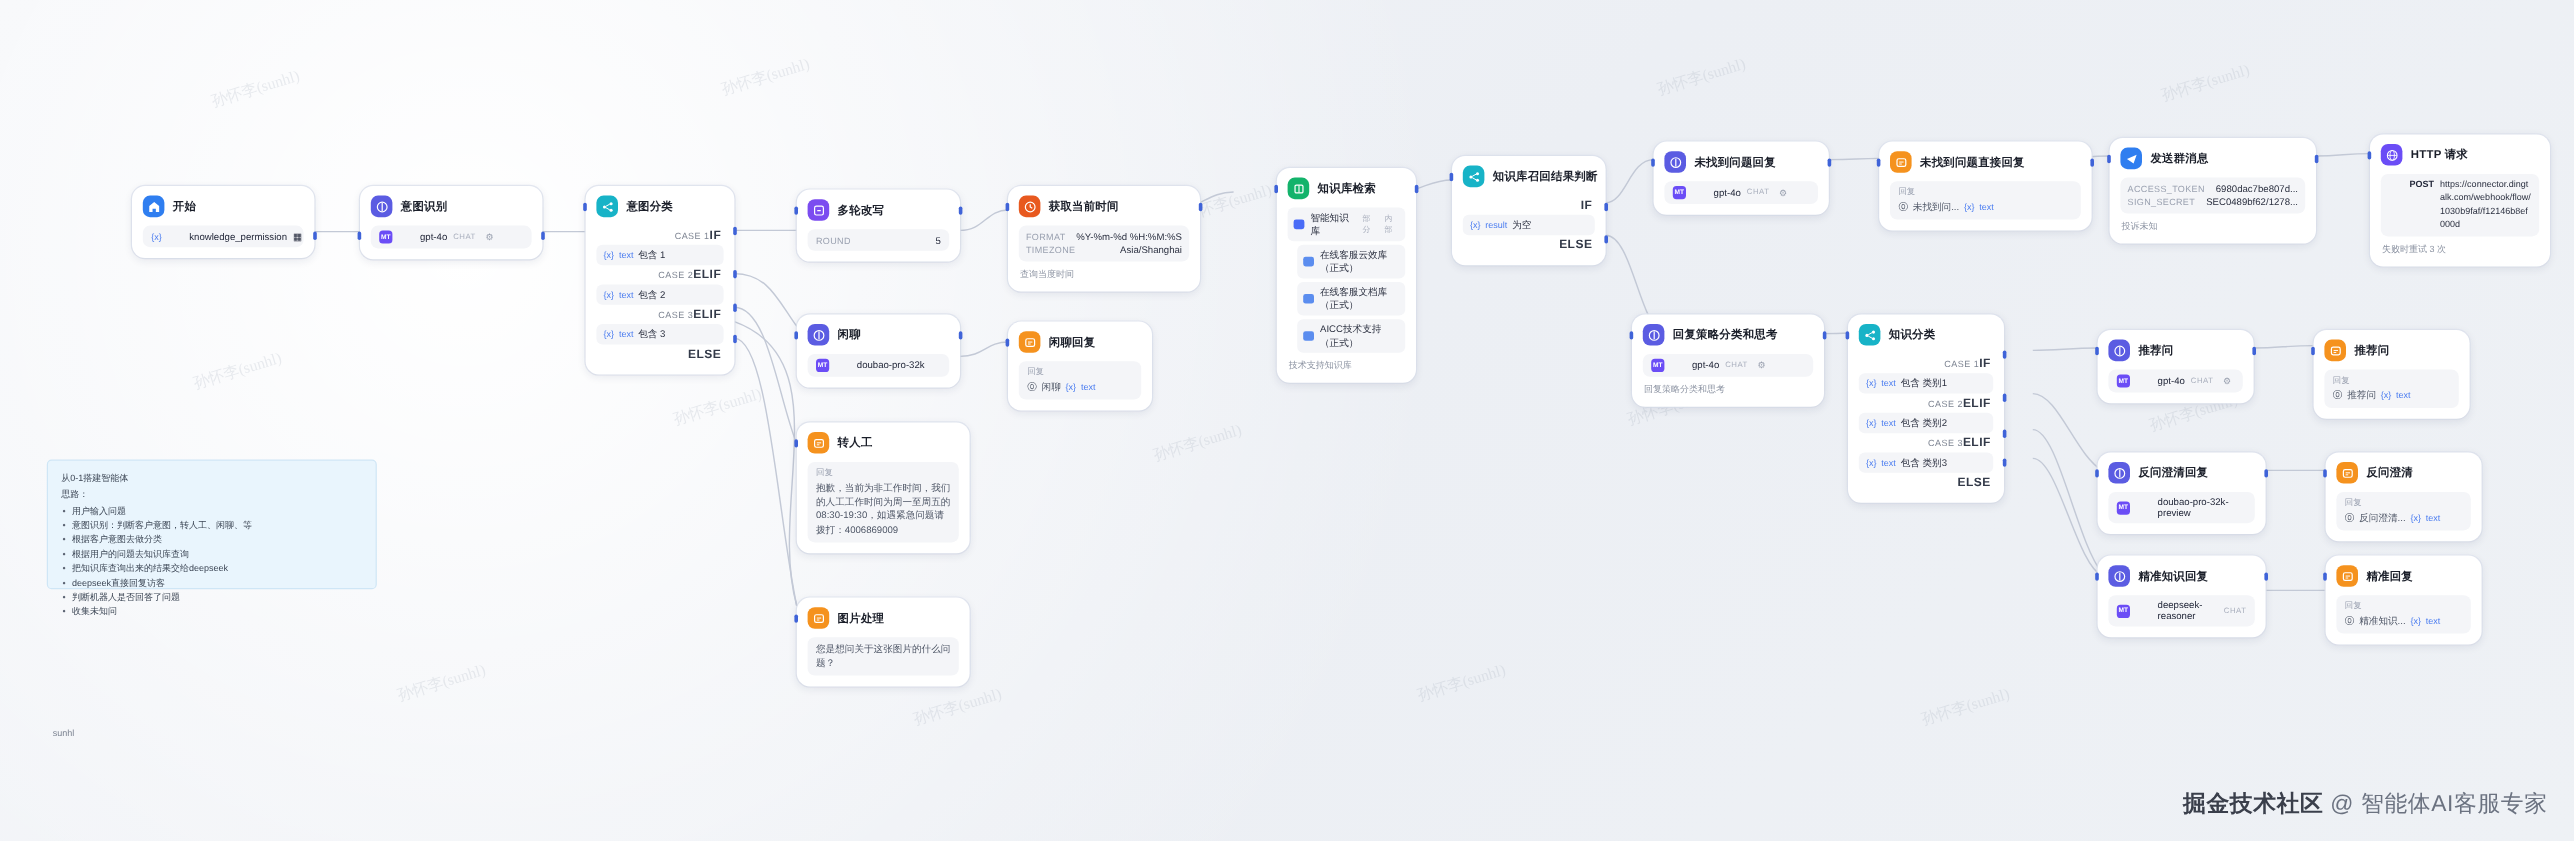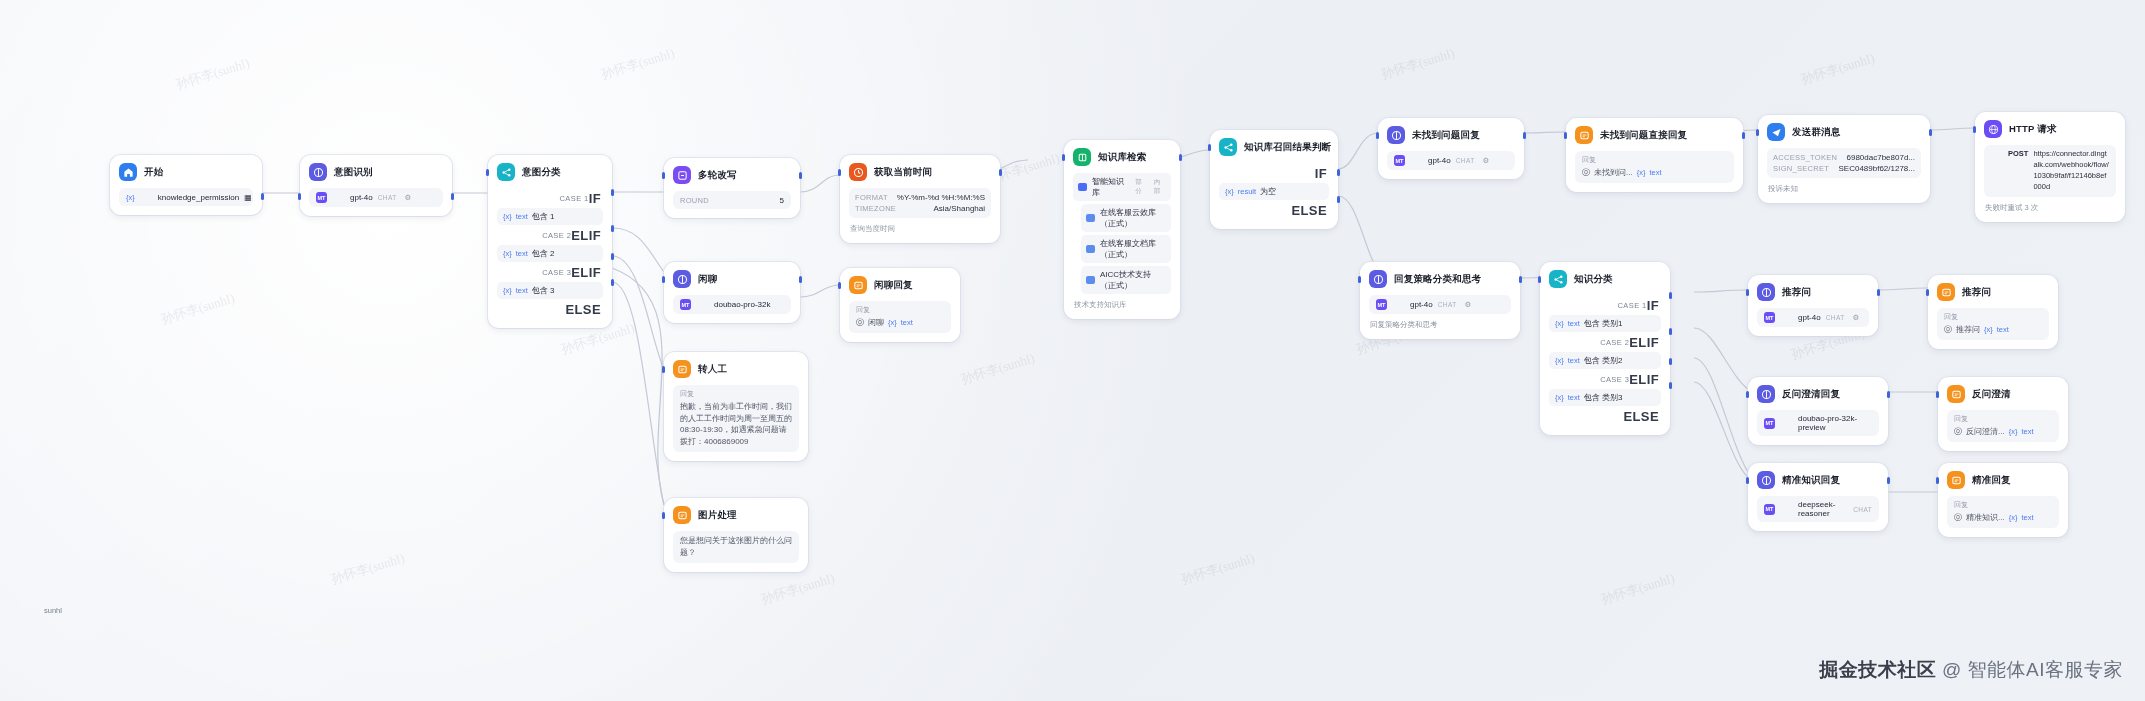--- a/index.html
+++ b/index.html
@@ -51,21 +51,21 @@
   }
   .chat-tag { font-size: 6.5px; color: #a9afbd; letter-spacing: .4px; }
   .gear { margin-left: 3px; color: #9aa1b0; font-size: 7.5px; }
   .sub { font-size: 7.5px; color: #8d94a3; margin-top: 6px; padding-left: 1px; }
 
   
   .caserow {
     display: flex; justify-content: flex-end; align-items: center;
     font-size: 7.5px; color: #7d8492; letter-spacing: .4px; padding: 3px 2px 2px 2px;
   }
-  .caserow .op { font-weight: bold; color: #333a49; font-size: 13px; }
+  .caserow .op { font-weight: bold; color: #333a49; font-size: 10px; }
   .cond {
     background: #f4f5f8; border-radius: 5px; padding: 3px 6px;
     font-size: 8px; color: #2b3040; display: flex; align-items: center; gap: 4px;
   }
   .xvar { color: #4a7cf0; font-size: 7.5px; }
 
   
   .replybox { background: #f4f5f8; border-radius: 6px; padding: 4px 7px 5px 7px; }
   .replylab { font-size: 7px; color: #9aa1b0; margin-bottom: 2px; }
   .replyline { font-size: 8px; color: #4e5666; display: flex; align-items: center; gap: 4px; }
@@ -165,20 +165,34 @@
   <div class="wm" style="left:160px;top:300px">孙怀李(sunhl)</div>
   <div class="wm" style="left:560px;top:330px">孙怀李(sunhl)</div>
   <div class="wm" style="left:960px;top:360px">孙怀李(sunhl)</div>
   <div class="wm" style="left:1355px;top:330px">孙怀李(sunhl)</div>
   <div class="wm" style="left:1790px;top:335px">孙怀李(sunhl)</div>
   <div class="wm" style="left:330px;top:560px">孙怀李(sunhl)</div>
   <div class="wm" style="left:760px;top:580px">孙怀李(sunhl)</div>
   <div class="wm" style="left:1180px;top:560px">孙怀李(sunhl)</div>
   <div class="wm" style="left:1600px;top:580px">孙怀李(sunhl)</div>
 
+  <div id="note">
+    <div class="ntitle2">从0-1搭建智能体</div>
+    <div class="ntitle2">思路：</div>
+    <ul>
+      <li>用户输入问题</li>
+      <li>意图识别：判断客户意图，转人工、闲聊、等</li>
+      <li>根据客户意图去做分类</li>
+      <li>根据用户的问题去知识库查询</li>
+      <li>把知识库查询出来的结果交给deepseek</li>
+      <li>deepseek直接回复访客</li>
+      <li>判断机器人是否回答了问题</li>
+      <li>收集未知问</li>
+    </ul>
+  </div>
   <div id="note-footer">sunhl</div>
 
   <div class="node" style="left:110px;top:155px;width:152px">
     <div class="nhead">
       <span class="nicon" style="background:#2f7ef0">
         <svg viewBox="0 0 12 12">
             <path d="M6 1.5 1.5 5.2V10.5h3V7.6h3v2.9h3V5.2z" fill="#fff"></path>
           </svg>
       </span>
       <span class="ntitle">开始</span>

